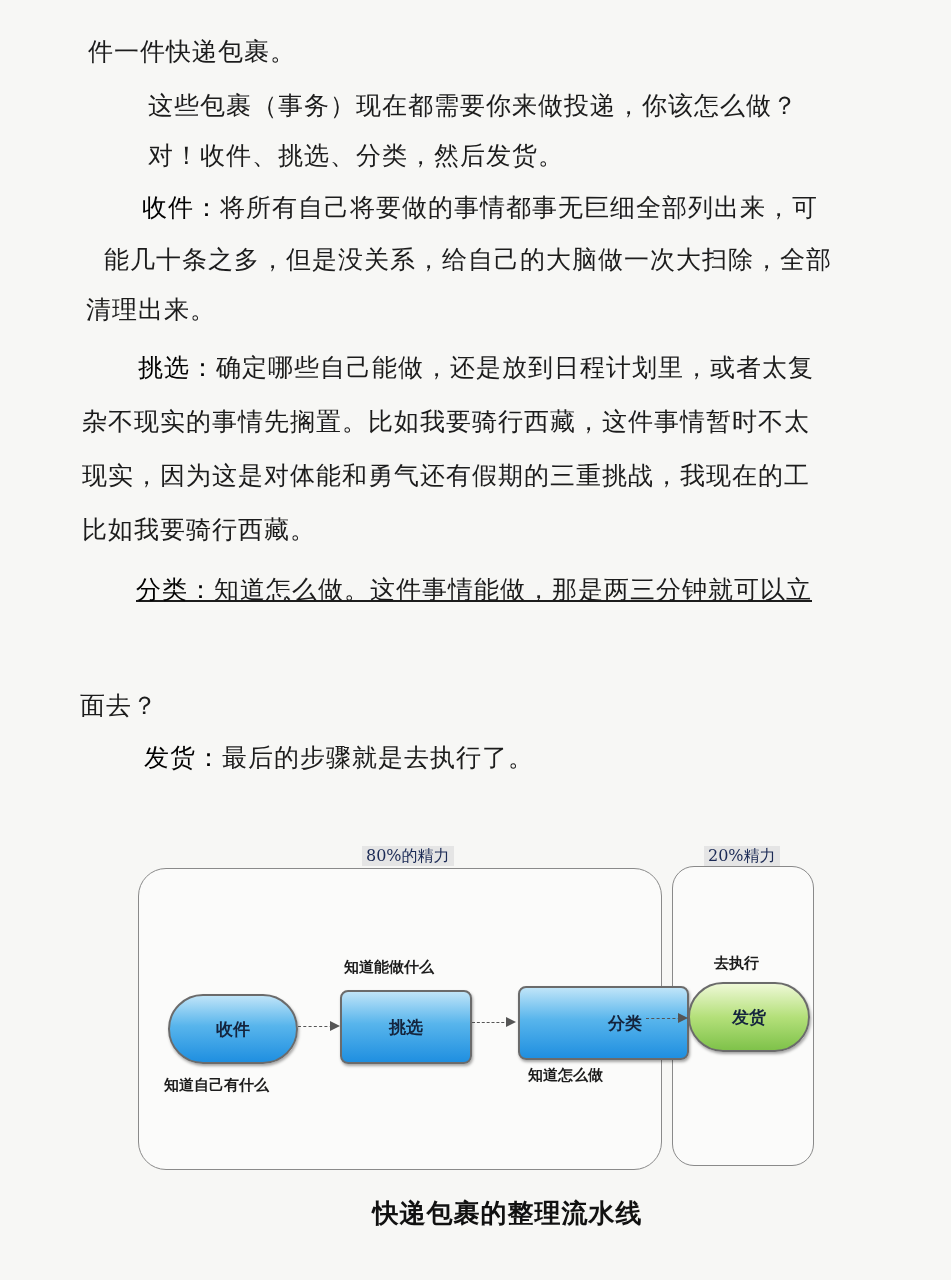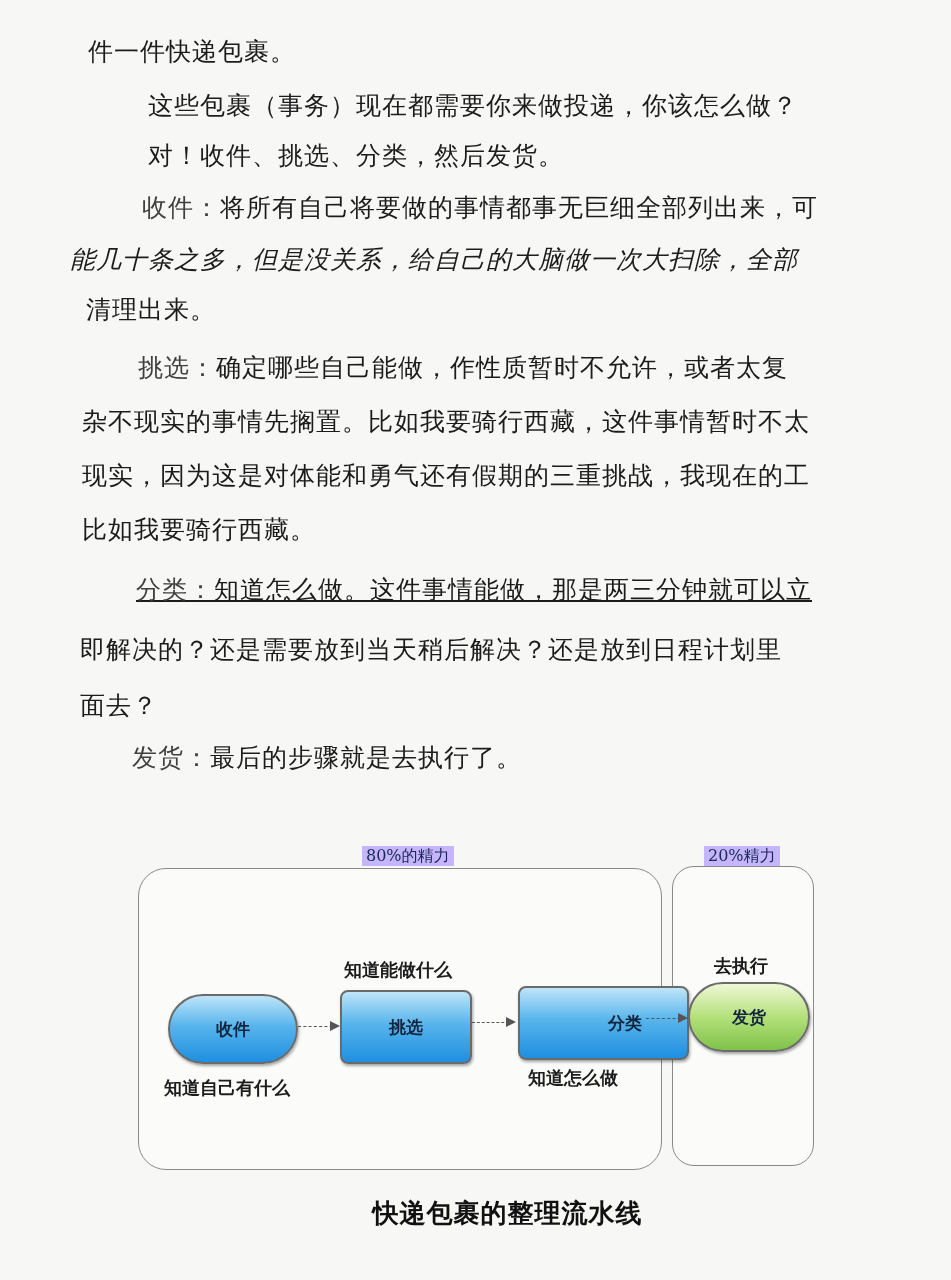--- a/index.html
+++ b/index.html
@@ -11,31 +11,31 @@
     position: relative;
   }
   .page { position: absolute; inset: 0; margin-left: 32px; }
   .line {
     position: absolute;
     font-size: 25px;
     line-height: 32px;
     white-space: nowrap;
     letter-spacing: 1px;
   }
-  .term { color: #404040; }
+  .term { color: #000000; }
   .diagram { position: absolute; left: 0; top: 0; width: 951px; height: 1280px; }
   .group-box {
     position: absolute;
     border: 1.5px solid #8a8a8a;
     border-radius: 28px;
     background: #fbfbfa;
   }
   .group-label {
     position: absolute;
-    background: #c4b5fd;
+    background: #e5e5e5;
     color: #1b2a55;
     font-family: "DejaVu Serif", serif;
     font-size: 16px;
     line-height: 20px;
     padding: 0 4px;
   }
   .node {
     position: absolute;
     display: flex; align-items: center; justify-content: center;
     font-family: "DejaVu Serif", serif;
@@ -46,21 +46,21 @@
     box-shadow: 1px 2px 3px rgba(0,0,0,0.35);
   }
   .node.blue { background: linear-gradient(#bfe4f8 0%, #58b5ec 45%, #1f8fe0 100%); }
   .node.green { background: linear-gradient(#eef8d6 0%, #b4e07a 50%, #7fc24a 100%); }
   .node.pill { border-radius: 40px; }
   .node.rect { border-radius: 8px; }
   .diag-text {
     position: absolute;
     font-family: "DejaVu Serif", serif;
     font-weight: bold;
-    font-size: 18px;
+    font-size: 15px;
     color: #1c1c1c;
     white-space: nowrap;
   }
   .arrow { position: absolute; height: 2px; border-top: 1.5px dashed #555; }
   .arrow::after {
     content: ""; position: absolute; right: -2px; top: -6px;
     border-left: 10px solid #555; border-top: 5px solid transparent; border-bottom: 5px solid transparent;
   }
   .caption {
     position: absolute; left: 0; width: 951px; text-align: center;
@@ -73,37 +73,36 @@
 
 <div class="page">
 
   <div class="line" style="left:56px; top:36px;">件一件快递包裹。</div>
   <div class="line" style="left:116px; top:90px;">这些包裹（事务）现在都需要你来做投递，你该怎么做？</div>
   <div class="line" style="left:116px; top:140px;">对！收件、挑选、分类，然后发货。</div>
 
   <div class="line" style="left:110px; top:192px;">
     <span class="term">收件：</span><span>将所有自己将要做的事情都事无巨细全部列出来，可</span>
   </div>
-  <div class="line" style="left:38px; top:244px;font-style:italic;">能几十条之多，但是没关系，给自己的大脑做一次大扫除，全部</div>
+  <div class="line" style="left:72px; top:244px;">能几十条之多，但是没关系，给自己的大脑做一次大扫除，全部</div>
   <div class="line" style="left:54px; top:294px;">清理出来。</div>
 
   <div class="line" style="left:106px; top:352px;">
-    <span class="term">挑选：</span><span>确定哪些自己能做，作性质暂时不允许，或者太复</span>
+    <span class="term">挑选：</span><span>确定哪些自己能做，还是放到日程计划里，或者太复</span>
   </div>
   <div class="line" style="left:50px; top:406px;">杂不现实的事情先搁置。比如我要骑行西藏，这件事情暂时不太</div>
   <div class="line" style="left:50px; top:460px;">现实，因为这是对体能和勇气还有假期的三重挑战，我现在的工</div>
   <div class="line" style="left:50px; top:514px;">比如我要骑行西藏。</div>
 
   <div class="line" style="left:104px; top:574px;text-decoration:underline;">
     <span class="term">分类：</span><span>知道怎么做。这件事情能做，那是两三分钟就可以立</span>
   </div>
-  <div class="line" style="left:48px; top:634px;">即解决的？还是需要放到当天稍后解决？还是放到日程计划里</div>
   <div class="line" style="left:48px; top:690px;">面去？</div>
 
-  <div class="line" style="left:100px; top:742px;">
+  <div class="line" style="left:112px; top:742px;">
     <span class="term">发货：</span><span>最后的步骤就是去执行了。</span>
   </div>
 
   <div class="diagram">
     <div class="group-box" style="left:106px; top:868px; width:522px; height:300px;"></div>
     <div class="group-box" style="left:640px; top:866px; width:140px; height:298px; border-radius:22px;"></div>
 
     <div class="group-label" style="left:330px; top:846px;">80%的精力</div>
     <div class="group-label" style="left:672px; top:846px;">20%精力</div>
 

